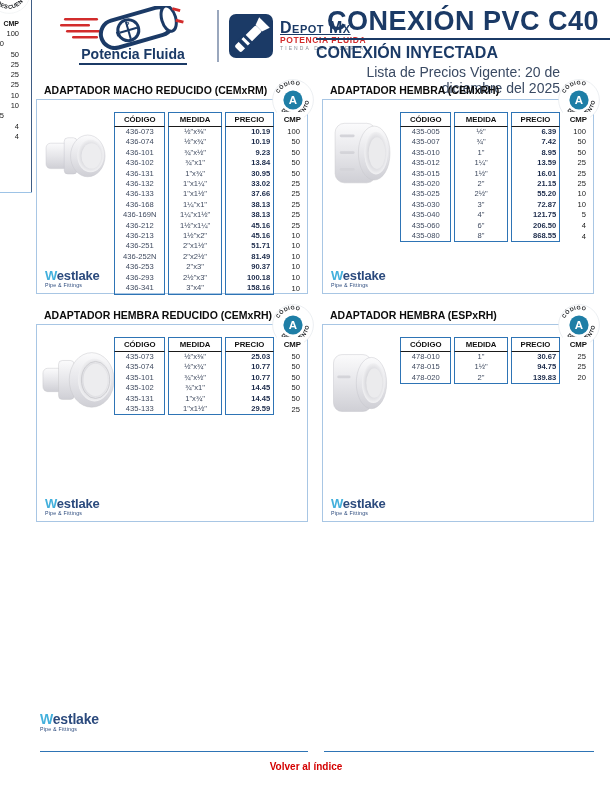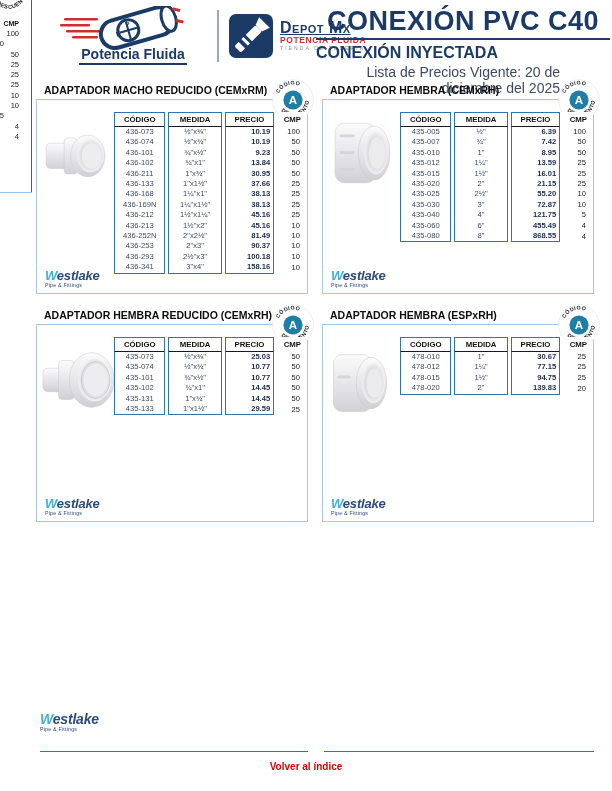--- a/index.html
+++ b/index.html
@@ -46,21 +46,21 @@
     font-size:7.8px;font-weight:bold;color:#111;padding:1px 2px;height:11px;}
   .ptable td{border-left:1px solid #2e74b5;border-right:1px solid #2e74b5;padding:0 3px;height:10.4px;line-height:10.4px;}
   .ptable tbody tr:last-child td{border-bottom:1px solid #2e74b5;}
   .w-cod{width:46px;} .w-med{width:48px;} .w-pre{width:44px;} .w-cmp{width:22px;}
   .c-cod{text-align:center;} .c-med{text-align:center;}
   .c-pre{text-align:right;font-weight:bold;color:#1b2a4a;}
   .c-cmp{border:none !important;text-align:right;color:#1a1a1a;padding-right:4px !important;}
   .hd-cmp{border:none !important;text-align:right;padding-right:3px !important;}
   
   .wl{position:absolute;left:8px;bottom:5px;line-height:1;}
-  .wl-name{font-size:13px;font-weight:bold;color:#2b4a7d;letter-spacing:-.2px;font-style:italic;}
+  .wl-name{font-size:13px;font-weight:bold;color:#2b4a7d;letter-spacing:-.2px;}
   .wl-w{color:#43b0dc;}
   .wl-tag{font-size:5.3px;color:#2b4a7d;margin-top:1px;letter-spacing:.2px;}
   
   .footer-wl{position:absolute;left:40px;top:712px;}
   .footer-wl .wl-name{font-size:14px;}
   .fline{position:absolute;top:751px;height:1px;background:#2e74b5;}
   .fline1{left:40px;width:268px;}
   .fline2{left:324px;width:270px;}
   .back-link{position:absolute;left:0;right:0;top:761px;text-align:center;
     font-size:10px;font-weight:bold;color:#d40000;cursor:pointer;}
@@ -209,24 +209,30 @@
             <td class="c-pre">9.23</td>
             <td class="c-cmp">50</td>
           </tr>
             <tr>
             <td class="c-cod">436-102</td>
             <td class="c-med">¾"x1"</td>
             <td class="c-pre">13.84</td>
             <td class="c-cmp">50</td>
           </tr>
             <tr>
-            <td class="c-cod">436-211</td>
+            <td class="c-cod">436-131</td>
             <td class="c-med">1"x¾"</td>
             <td class="c-pre">30.95</td>
             <td class="c-cmp">50</td>
+          </tr>
+            <tr>
+            <td class="c-cod">436-132</td>
+            <td class="c-med">1"x1¼"</td>
+            <td class="c-pre">33.02</td>
+            <td class="c-cmp">25</td>
           </tr>
             <tr>
             <td class="c-cod">436-133</td>
             <td class="c-med">1"x1½"</td>
             <td class="c-pre">37.66</td>
             <td class="c-cmp">25</td>
           </tr>
             <tr>
             <td class="c-cod">436-168</td>
             <td class="c-med">1¼"x1"</td>
@@ -242,20 +248,26 @@
             <tr>
             <td class="c-cod">436-212</td>
             <td class="c-med">1½"x1¼"</td>
             <td class="c-pre">45.16</td>
             <td class="c-cmp">25</td>
           </tr>
             <tr>
             <td class="c-cod">436-213</td>
             <td class="c-med">1½"x2"</td>
             <td class="c-pre">45.16</td>
+            <td class="c-cmp">10</td>
+          </tr>
+            <tr>
+            <td class="c-cod">436-251</td>
+            <td class="c-med">2"x1½"</td>
+            <td class="c-pre">51.71</td>
             <td class="c-cmp">10</td>
           </tr>
             <tr>
             <td class="c-cod">436-252N</td>
             <td class="c-med">2"x2½"</td>
             <td class="c-pre">81.49</td>
             <td class="c-cmp">10</td>
           </tr>
             <tr>
             <td class="c-cod">436-253</td>
@@ -380,21 +392,21 @@
           </tr>
             <tr>
             <td class="c-cod">435-040</td>
             <td class="c-med">4"</td>
             <td class="c-pre">121.75</td>
             <td class="c-cmp">5</td>
           </tr>
             <tr>
             <td class="c-cod">435-060</td>
             <td class="c-med">6"</td>
-            <td class="c-pre">455.49</td>
+            <td class="c-pre">206.50</td>
             <td class="c-cmp">4</td>
           </tr>
             <tr>
             <td class="c-cod">435-080</td>
             <td class="c-med">8"</td>
             <td class="c-pre">868.55</td>
             <td class="c-cmp">4</td>
           </tr>
           </tbody>
       </table>
@@ -539,26 +551,20 @@
         </thead>
         <tbody>
 
         <tr>
             <td class="c-cod">478-010</td>
             <td class="c-med">1"</td>
             <td class="c-pre">30.67</td>
             <td class="c-cmp">25</td>
           </tr>
             <tr>
-            <td class="c-cod">478-012</td>
-            <td class="c-med">1¼"</td>
-            <td class="c-pre">77.15</td>
-            <td class="c-cmp">25</td>
-          </tr>
-            <tr>
             <td class="c-cod">478-015</td>
             <td class="c-med">1½"</td>
             <td class="c-pre">94.75</td>
             <td class="c-cmp">25</td>
           </tr>
             <tr>
             <td class="c-cod">478-020</td>
             <td class="c-med">2"</td>
             <td class="c-pre">139.83</td>
             <td class="c-cmp">20</td>

